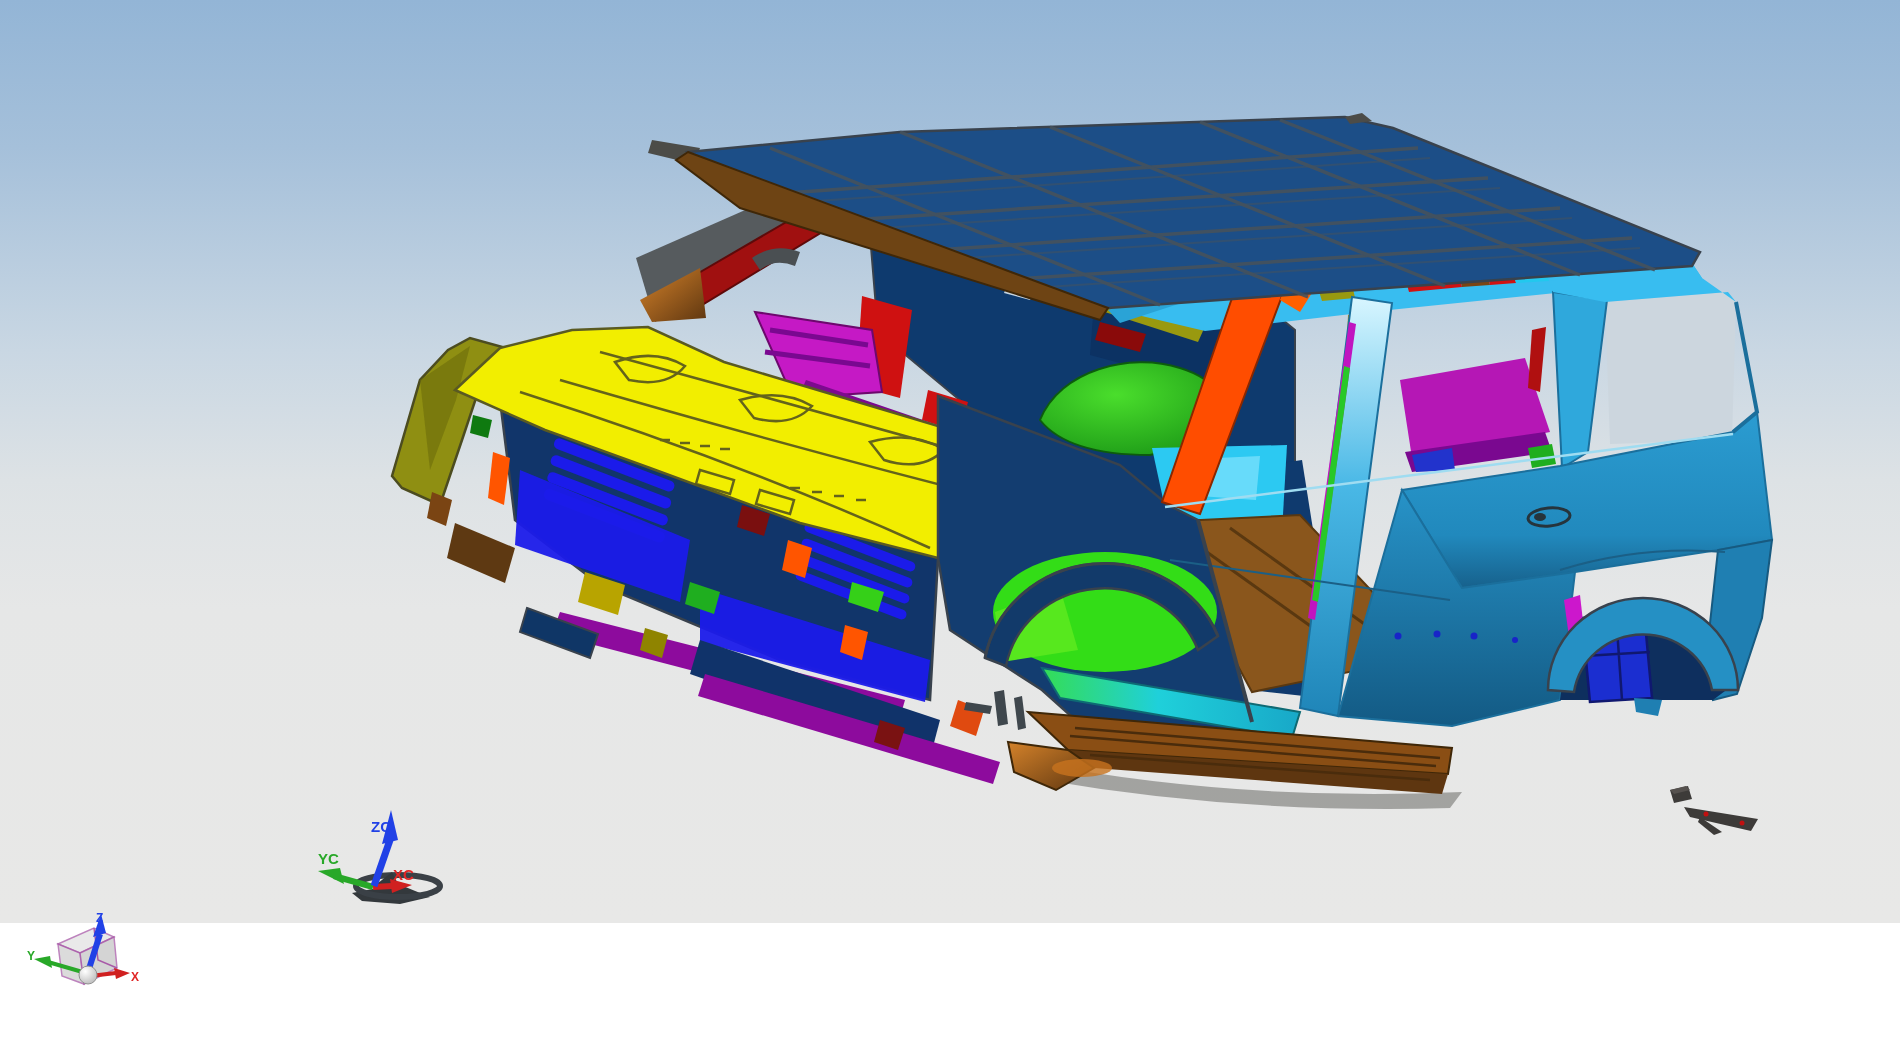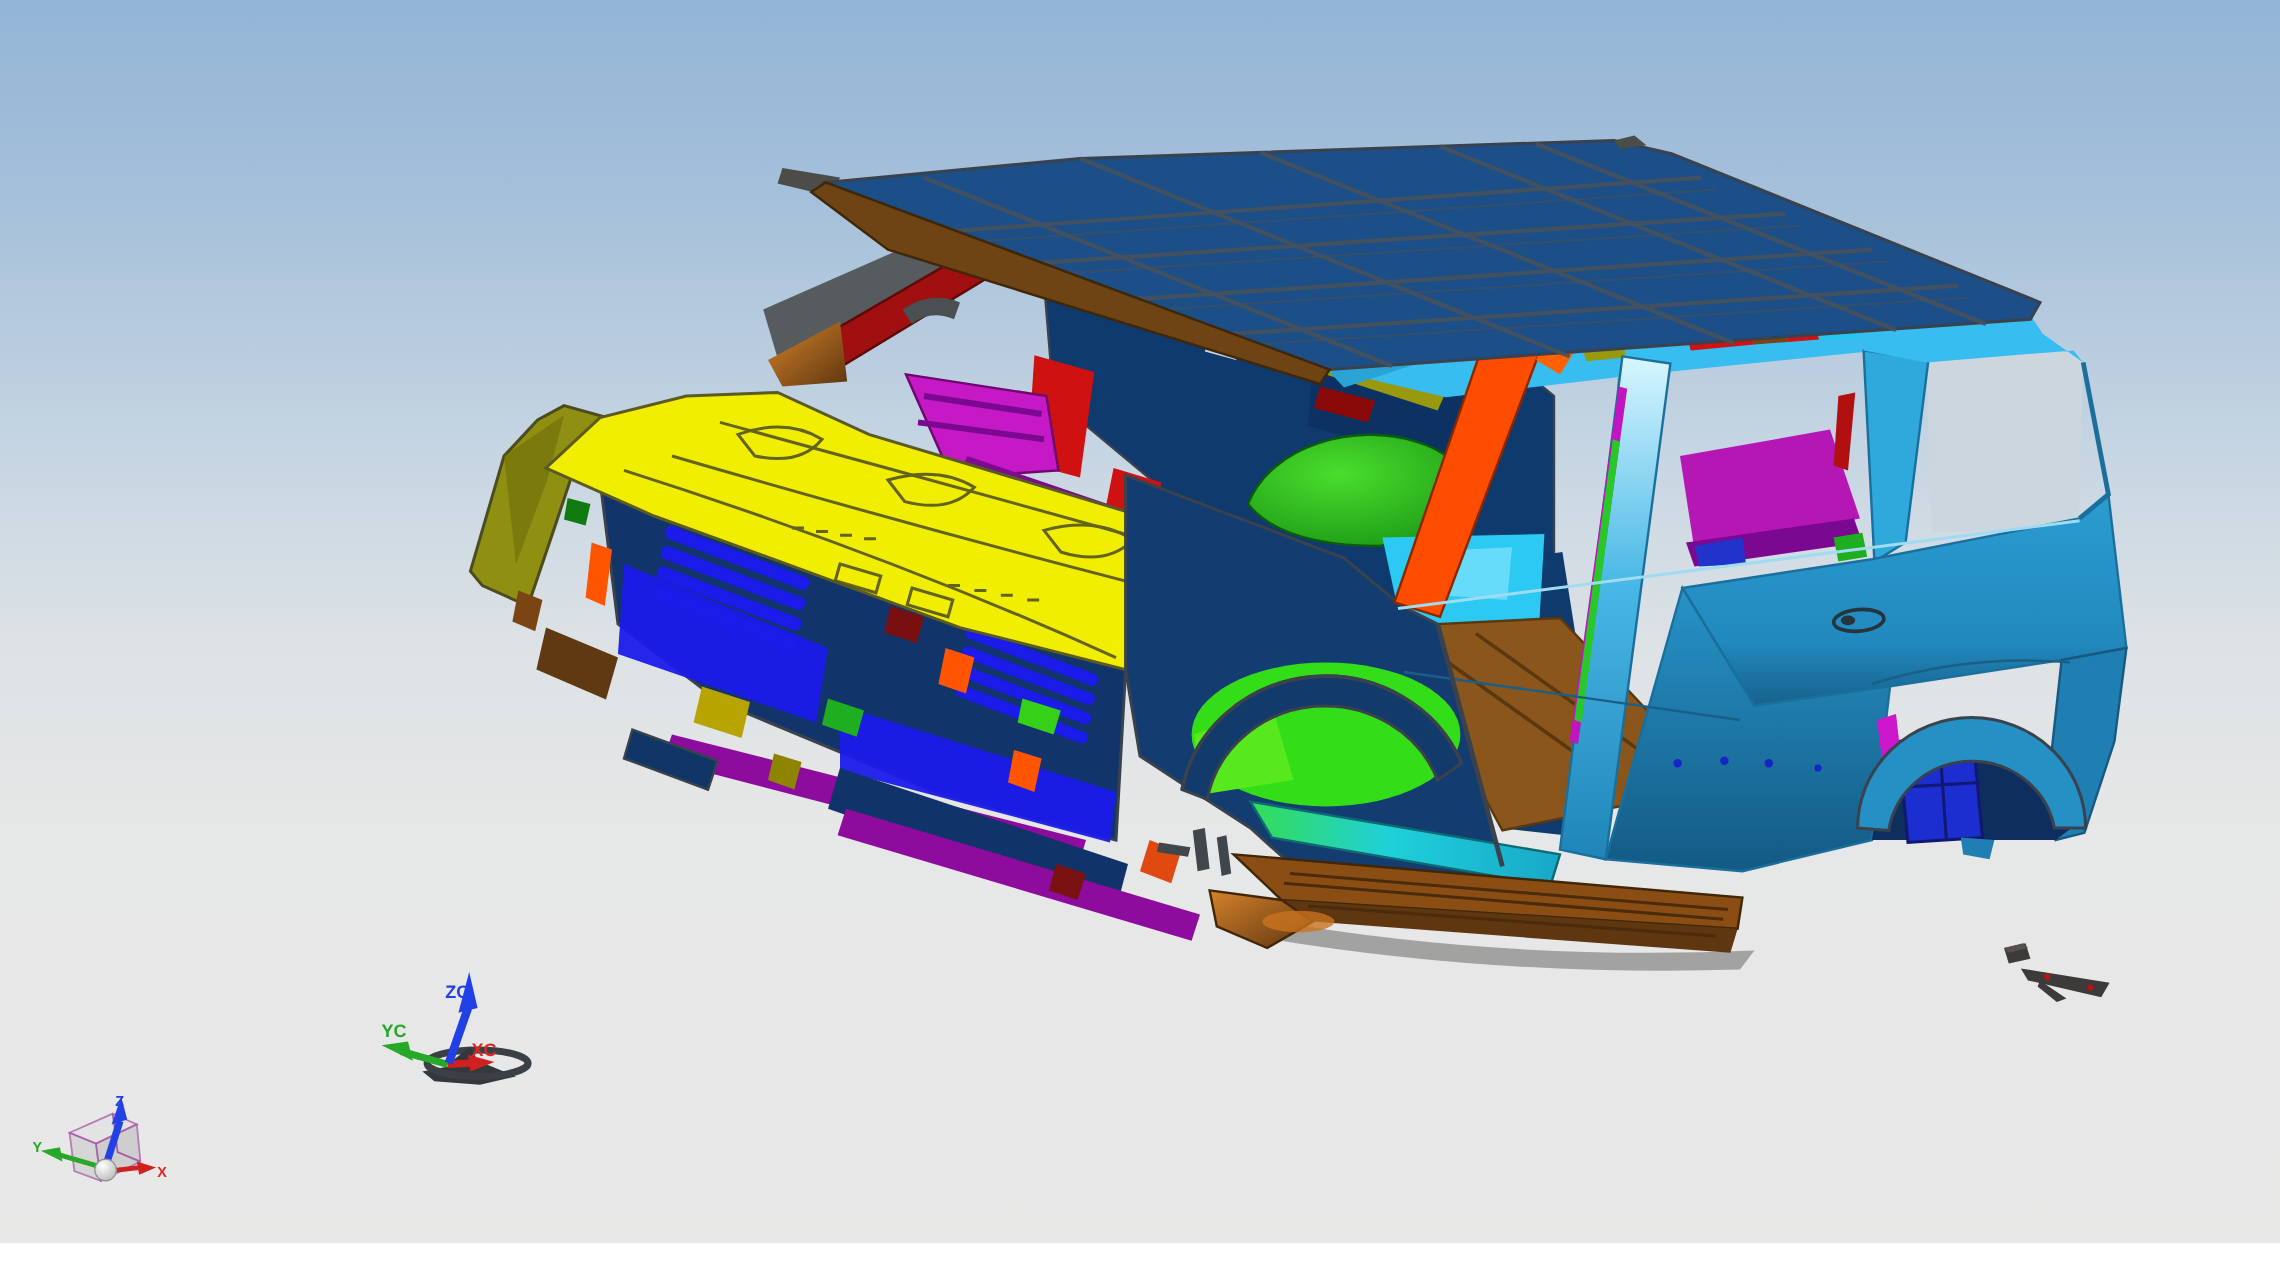--- a/index.html
+++ b/index.html
@@ -1,17 +1,17 @@
 <!DOCTYPE html>
 <html><head>
 <meta charset="utf-8">
 <style>
   html,body{margin:0;padding:0;width:1900px;height:1060px;overflow:hidden;
     font-family:"Liberation Sans",sans-serif;}
-  .viewport{position:absolute;inset:0;width:1900px;height:1036px;
+  .viewport{position:absolute;inset:0;width:1900px;height:923px;
     background:linear-gradient(180deg,#93b5d6 0%,#a5c0da 16%,#c9d7e3 38%,
       #dde2e5 52%,#e6e7e7 66%,#e8e8e7 100%);}
   svg{position:absolute;inset:0;}
   text.axis{font-family:"Liberation Sans",sans-serif;font-weight:700;}
 </style>
 </head>
 <body>
 
 <div class="viewport">
 <svg viewBox="0 0 1900 1060" width="1900" height="1060">

